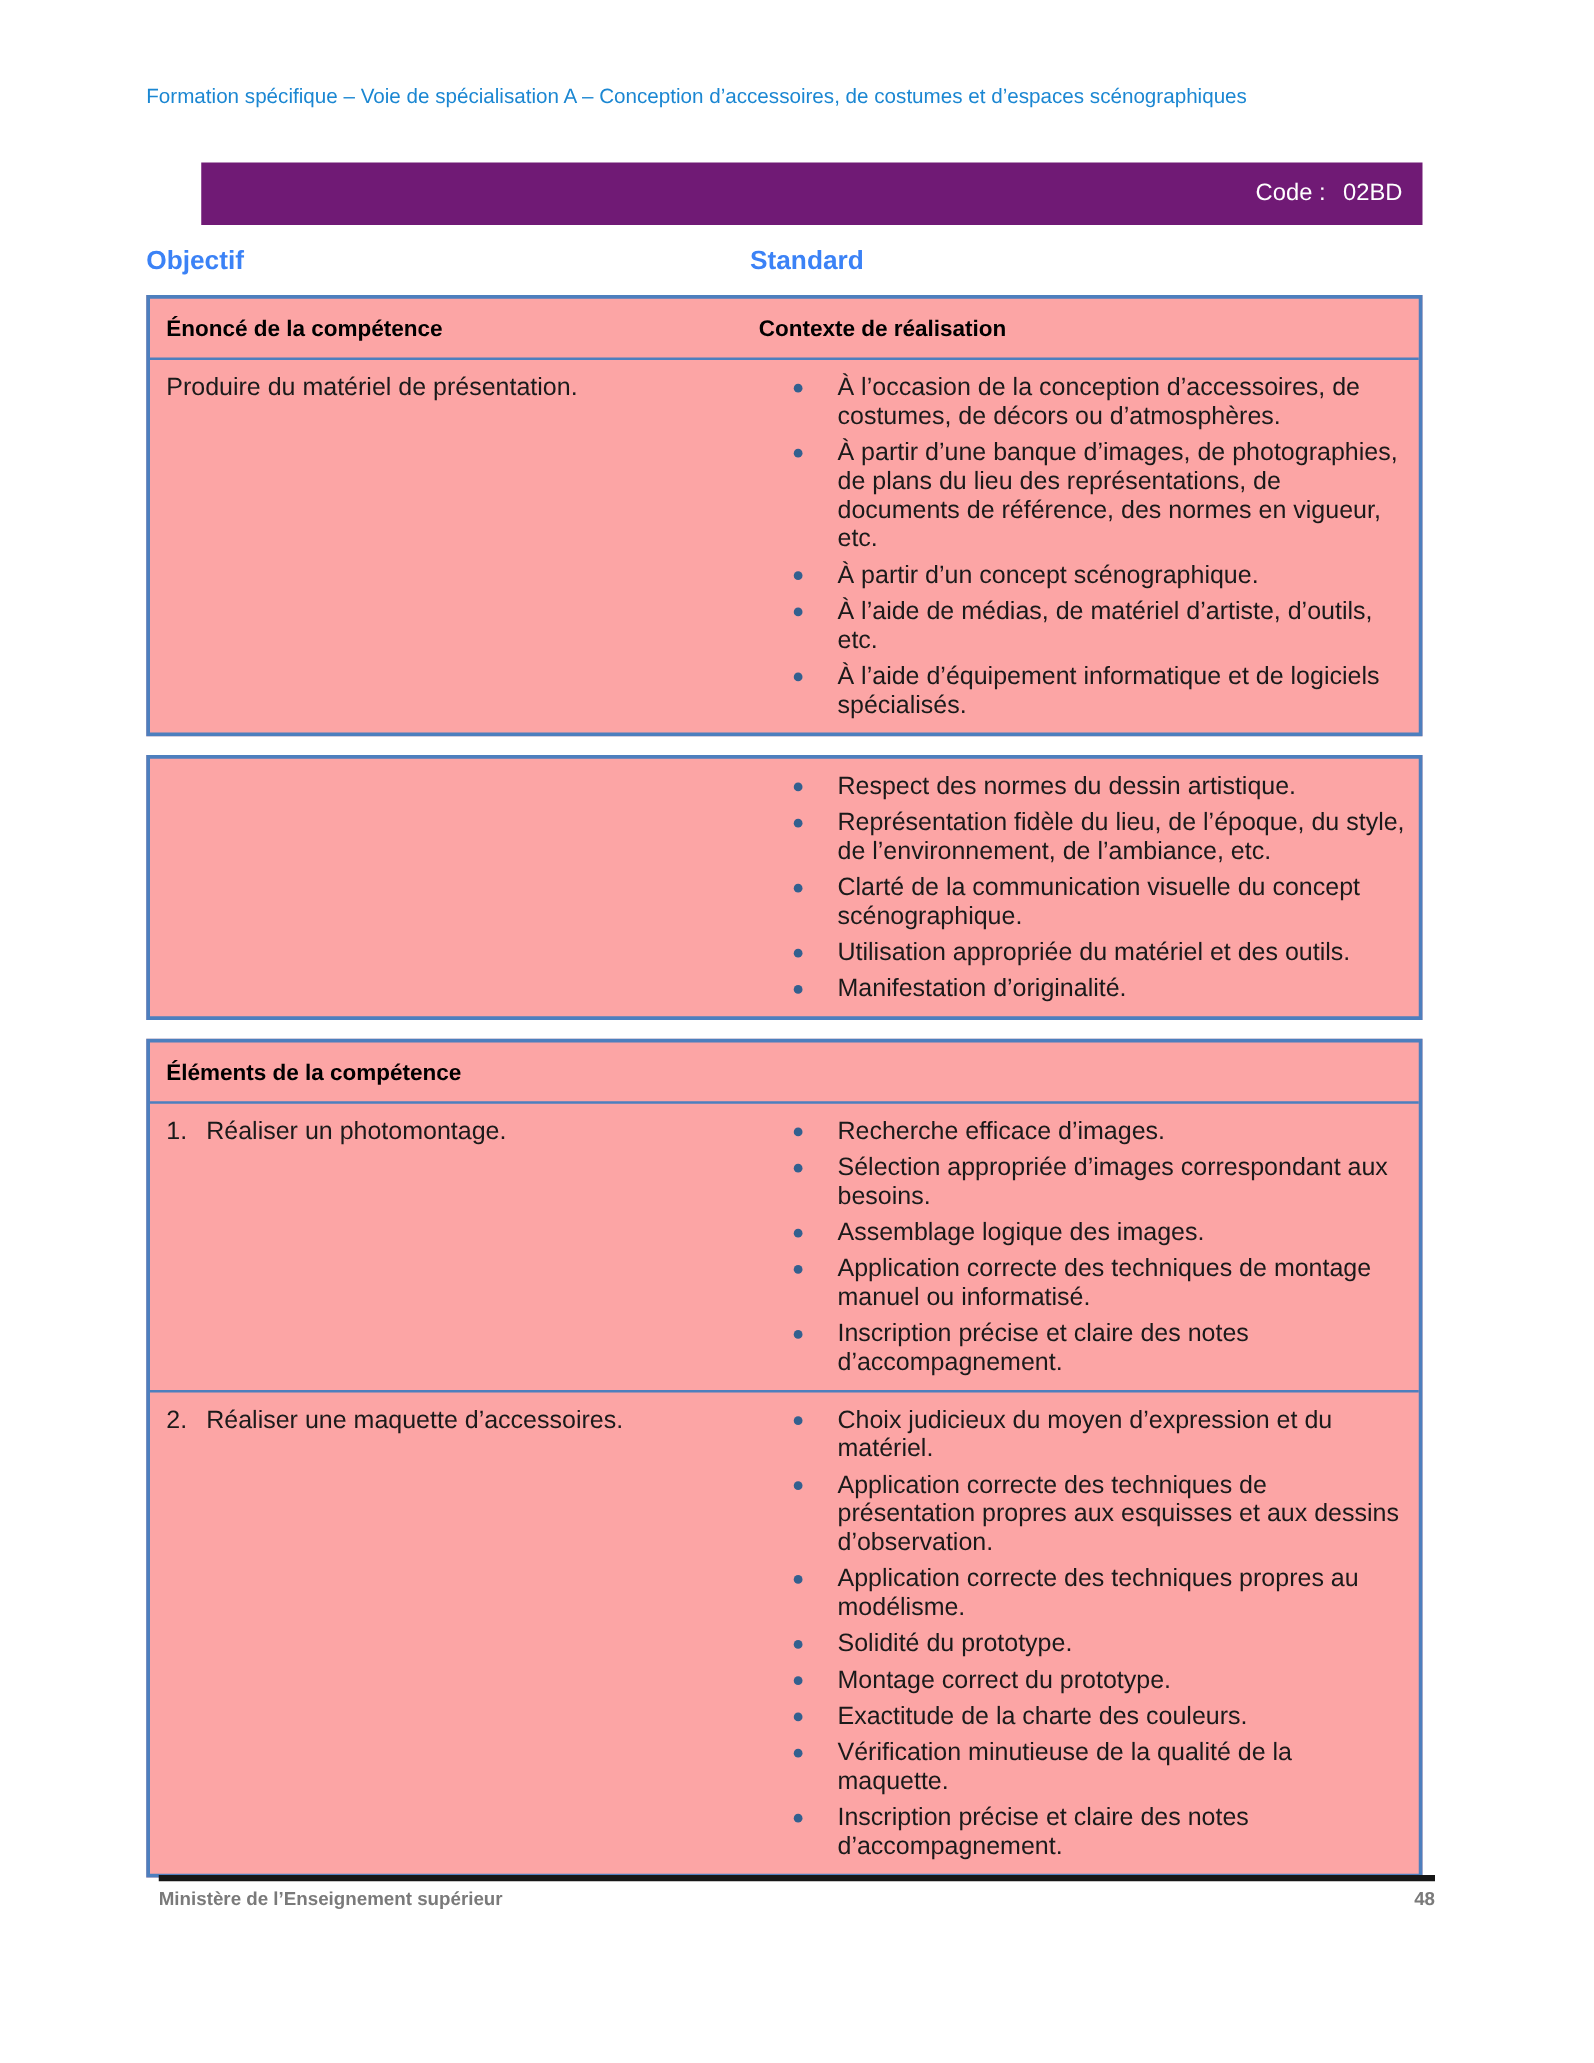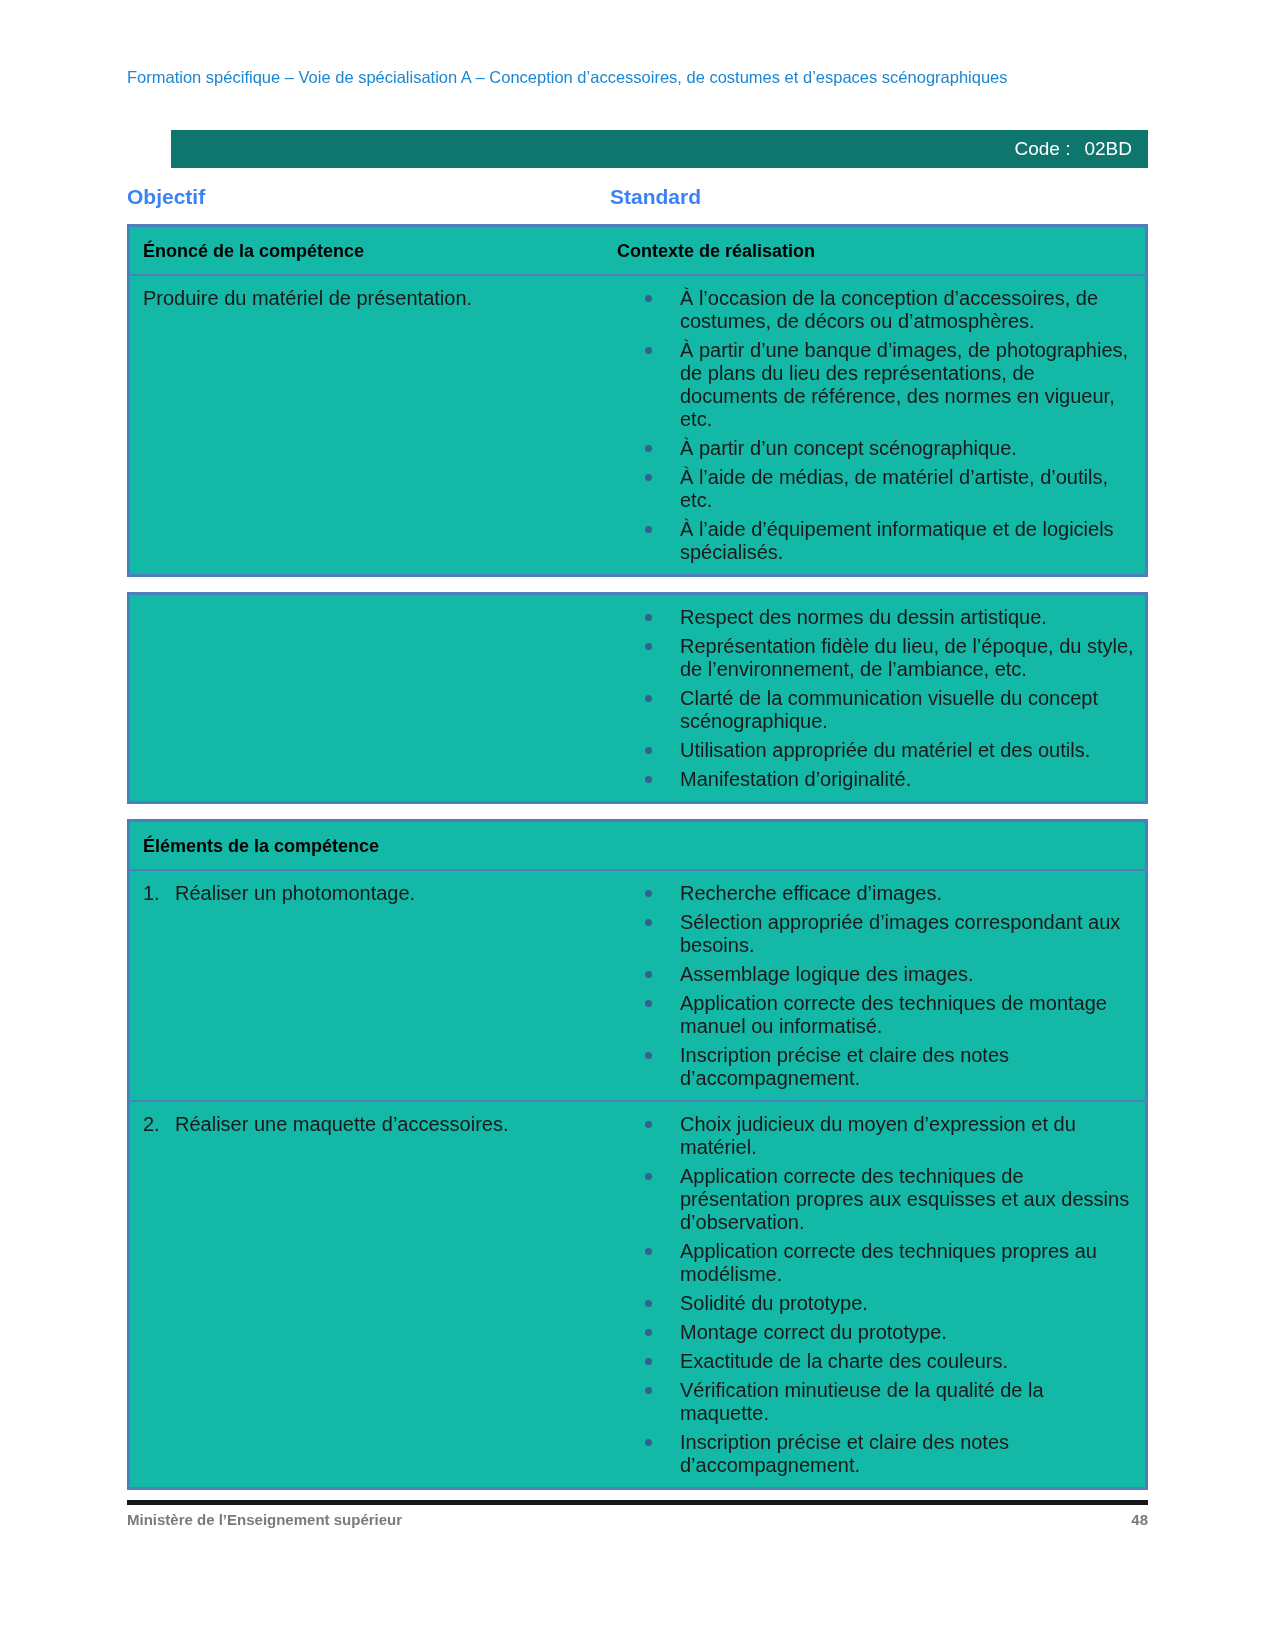--- a/index.html
+++ b/index.html
@@ -5,35 +5,35 @@
   html, body { margin: 0; padding: 0; background: #ffffff; }
   body {
     width: 1275px; height: 1650px;
     font-family: "Liberation Sans", "DejaVu Sans", sans-serif;
     color: #1a1a1a;
     position: relative;
     overflow: hidden;
   }
   .content {
     position: absolute;
-    left: 127px; top: 0;
+    left: 117px; top: 0;
     width: 1021px;
   }
   
   .doc-header {
     margin: 66px 0 0 0;
     font-size: 16.5px;
     line-height: 22px;
     color: #1b87d2;
   }
   
   .code-bar {
     margin-top: 42px;
-    height: 38px;
-    background: #0f766e;
+    height: 50px;
+    background: #701a75;
     color: #ffffff;
     display: flex;
     align-items: center;
     justify-content: flex-end;
     padding-right: 16px;
     box-sizing: border-box;
     font-size: 19px;
     margin-left: 44px;
   }
   .code-bar .code-label { margin-right: 14px; }
@@ -46,21 +46,21 @@
   .section-headings h2 {
     margin: 0;
     font-size: 21px;
     font-weight: bold;
     color: #3b82f6;
   }
   
   .tbl {
     margin-top: 15px;
     border: 3px solid #4d7fbe;
-    background: #14b8a6;
+    background: #fca5a5;
   }
   .tbl-row {
     display: grid;
     grid-template-columns: 487px 1fr;
   }
   .tbl-row.hdr { border-bottom: 2px solid #4d7fbe; }
   .tbl-row.rule-below { border-bottom: 2px solid #4d7fbe; }
   .cell {
     padding: 11px 10px 10px 13px;
     font-size: 20px;

